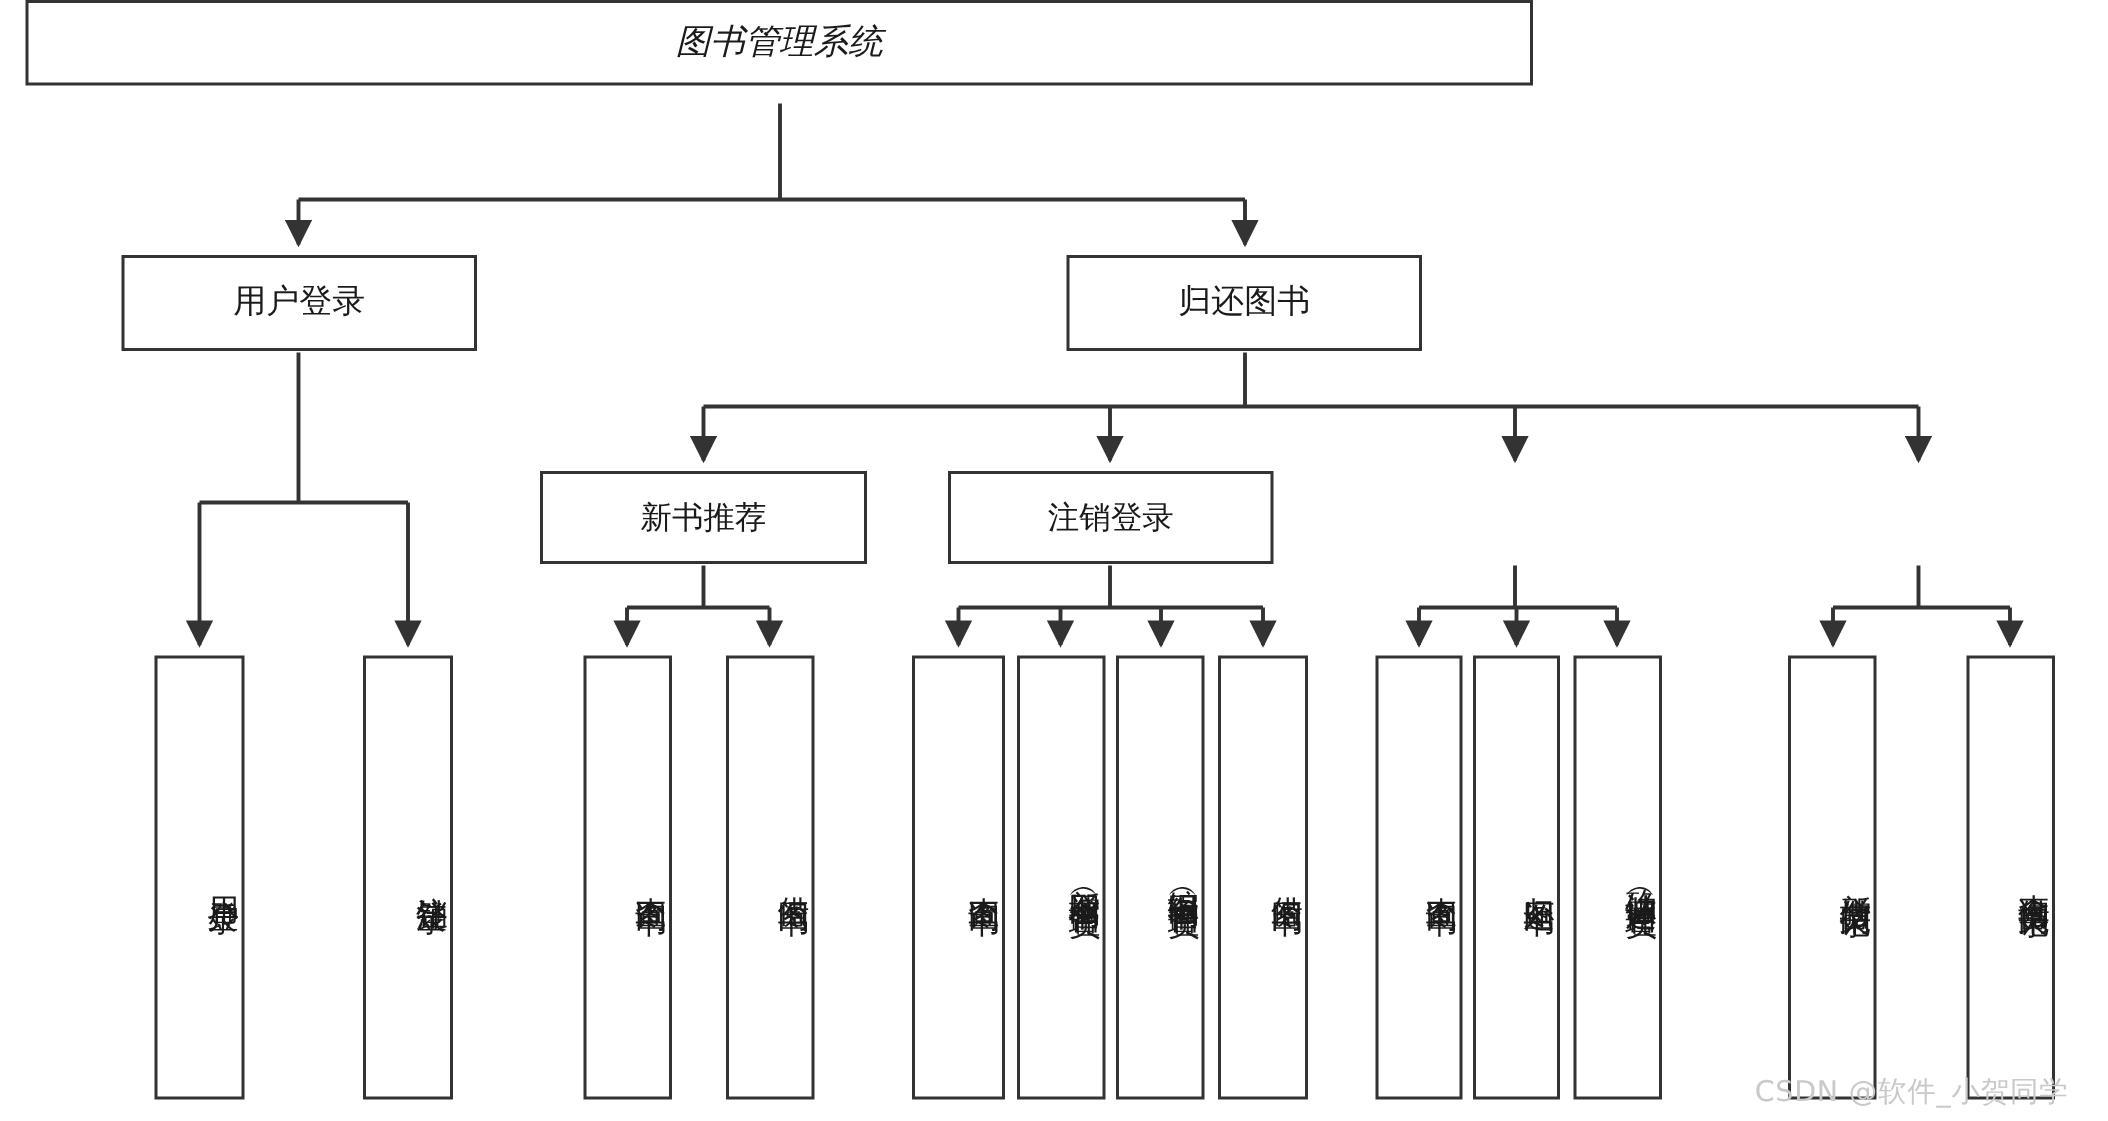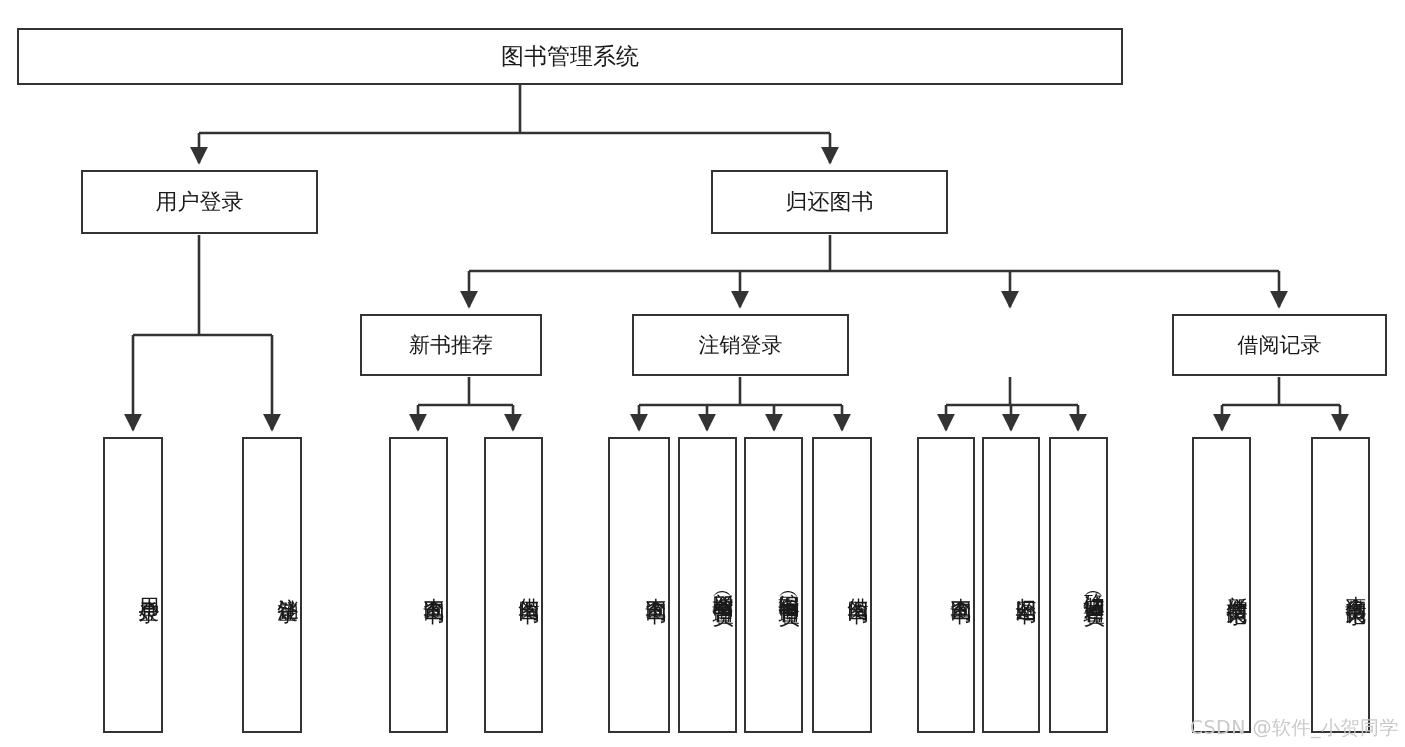--- a/index.html
+++ b/index.html
@@ -52,21 +52,21 @@
   }
   .node-label {
     display: block;
     white-space: pre-line;
   }
   .leaf .node-label {
     white-space: normal;
   }
   #watermark {
     position: absolute;
-    right: 6px;
+    right: 26px;
     bottom: 6px;
     font-size: 19px;
     color: #c9c9c9;
     letter-spacing: 0.5px;
     white-space: nowrap;
     pointer-events: none;
   }
 </style>
 </head>
 <body>
@@ -116,39 +116,36 @@
       <path d="M 1011 405 L 1011 430" marker-end="url(#arrow)"></path>
       <path d="M 1078 405 L 1078 430" marker-end="url(#arrow)"></path>
 
       <path d="M 1279 377 L 1279 405"></path>
       <path d="M 1222 405 L 1340 405"></path>
       <path d="M 1222 405 L 1222 430" marker-end="url(#arrow)"></path>
       <path d="M 1340 405 L 1340 430" marker-end="url(#arrow)"></path>
     </g>
   </svg>
 
-  <div class="node level-0" style="left:17px; top:28px; width:1106px; height:57px;">
+  <div class="node level-0" style="left:17px; top:0; width:1005px; height:57px;font-style:italic;">
     <span class="node-label">图书管理系统</span>
   </div>
 
   <div class="node level-1" style="left:81px; top:170px; width:237px; height:64px;">
     <span class="node-label">用户登录</span>
   </div>
   <div class="node level-1" style="left:711px; top:170px; width:237px; height:64px;">
     <span class="node-label">归还图书</span>
   </div>
 
-  <div class="node level-2" style="left:360px; top:314px; width:182px; height:62px;">
+  <div class="node level-2" style="left:360px; top:314px; width:218px; height:62px;">
     <span class="node-label">新书推荐</span>
   </div>
   <div class="node level-2" style="left:632px; top:314px; width:217px; height:62px;">
     <span class="node-label">注销登录</span>
-  </div>
-  <div class="node level-2" style="left:1172px; top:314px; width:215px; height:62px;">
-    <span class="node-label">借阅记录</span>
   </div>
 
   <div class="node leaf" style="left:103px; top:437px; width:60px; height:296px;">
     <span class="node-label">用户登录</span>
   </div>
   <div class="node leaf" style="left:242px; top:437px; width:60px; height:296px;">
     <span class="node-label">注销登录</span>
   </div>
 
   <div class="node leaf" style="left:389px; top:437px; width:59px; height:296px;">

